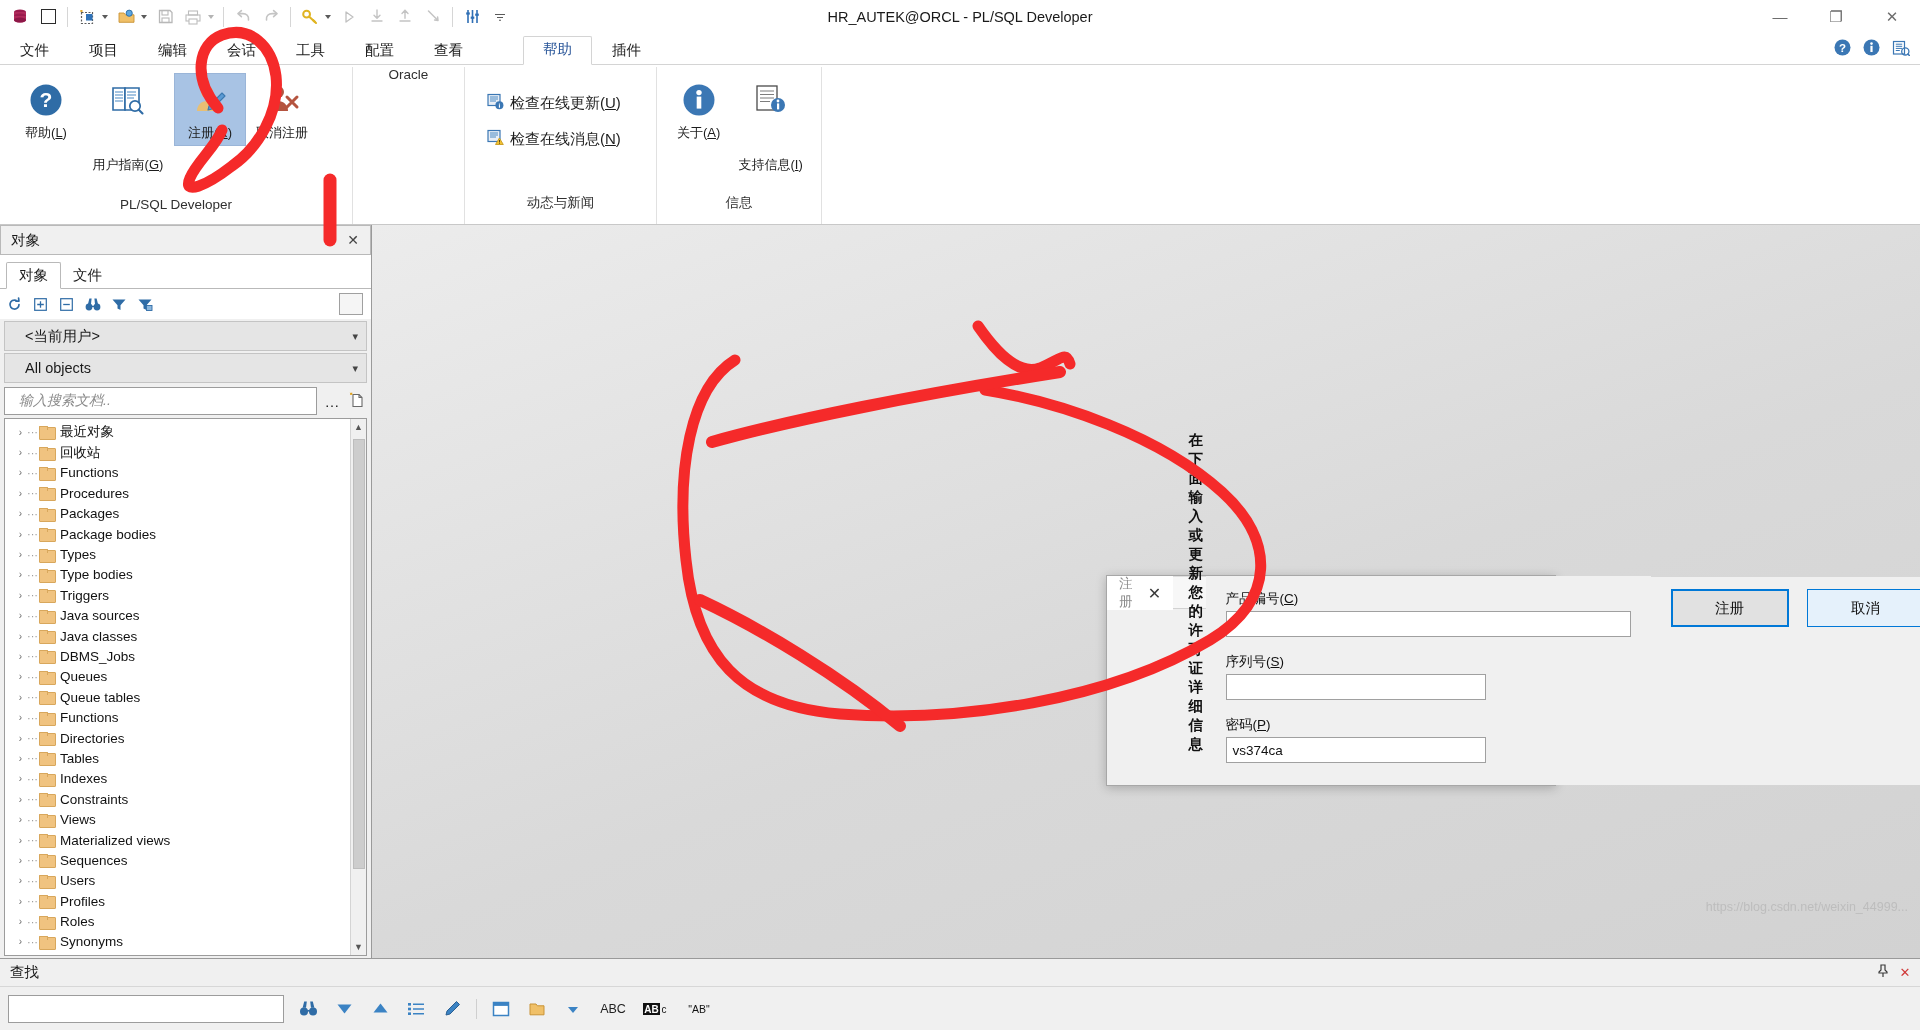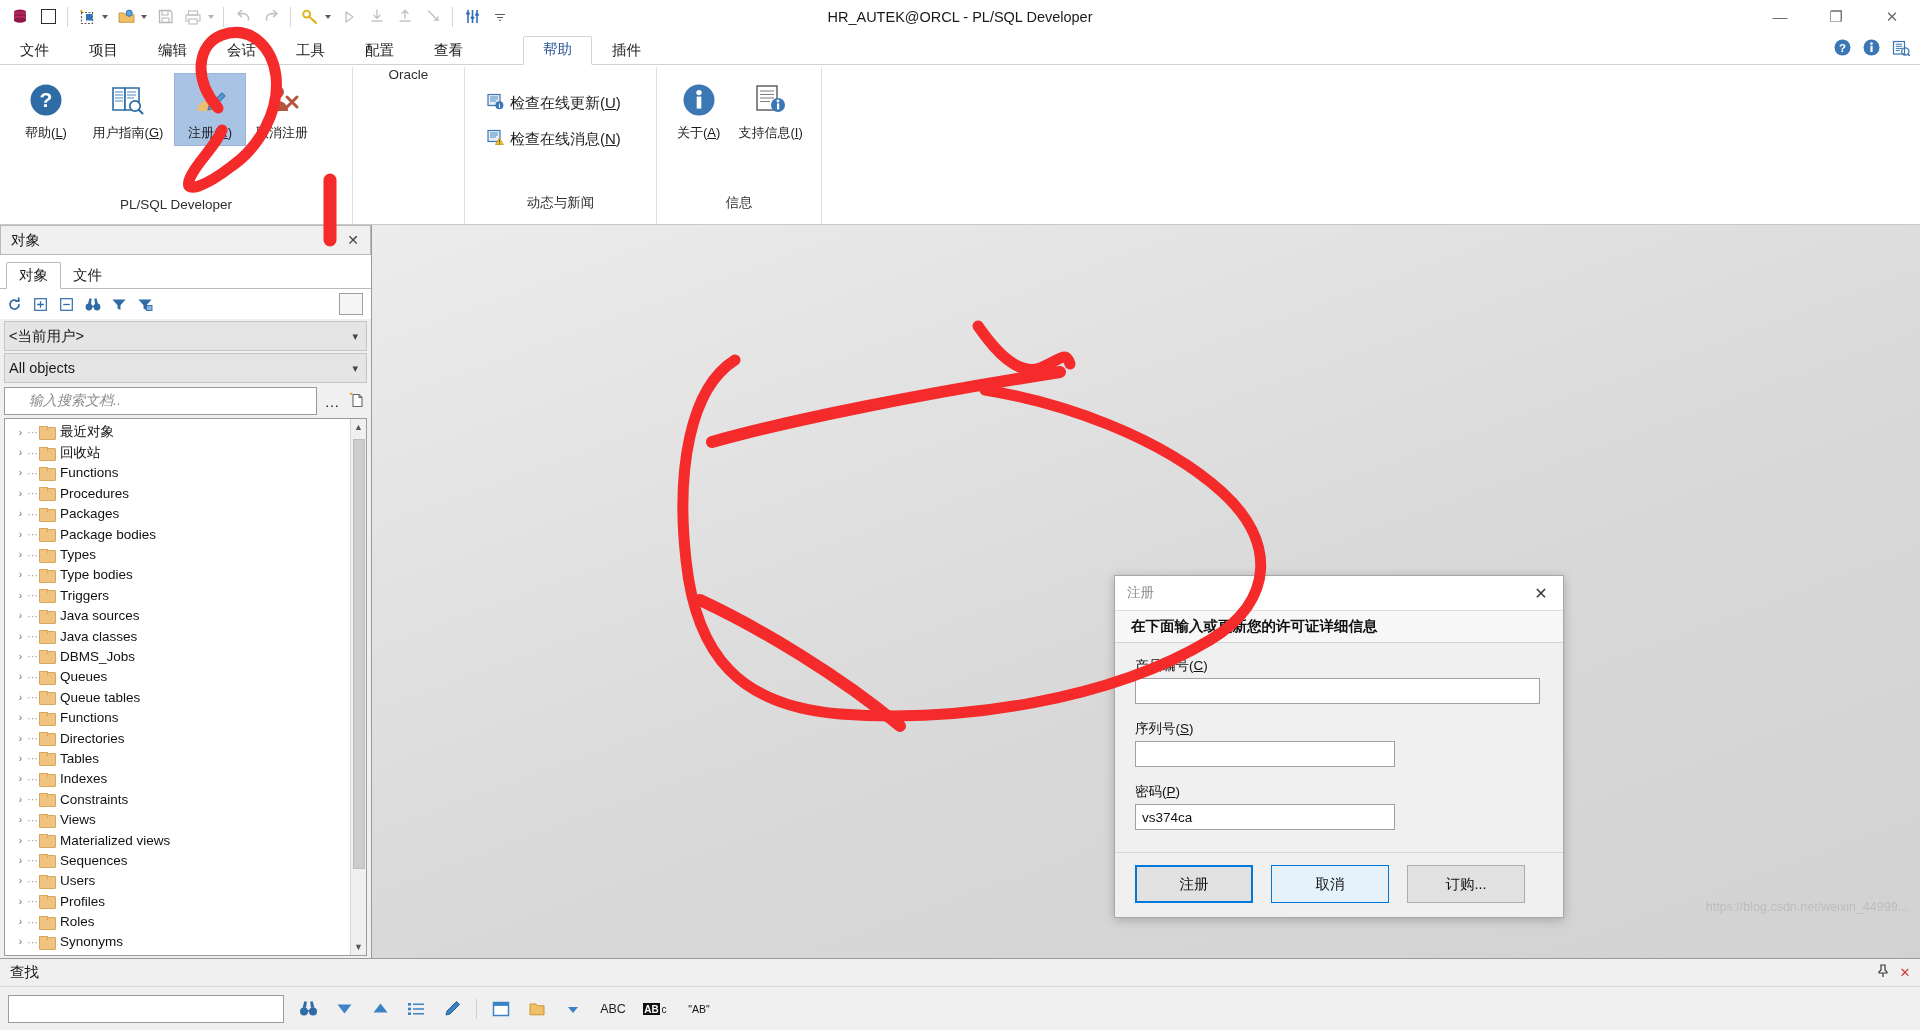--- a/index.html
+++ b/index.html
@@ -113,21 +113,21 @@
   }
   .rbtn {
     width: 72px;
     display: flex; flex-direction: column; align-items: center;
     padding: 6px 2px 4px;
     font-size: 13px; color: #1d1d1d; text-align: center;
     line-height: 1.25;
     cursor: default;
     border: 1px solid transparent;
   }
-  .rbtn.wide { width: 92px; }
+  .rbtn.wide { width: 92px; gap: 32px; }
   .rbtn.selected { background: #a8c3e4; border: 1px solid #9ab5d8; }
   .rbtn .glyph {
     height: 40px; width: 44px;
     display: flex; align-items: center; justify-content: center;
     margin-bottom: 5px;
   }
   .rbtn-label u { text-decoration: underline; }
   .rcol { display: flex; flex-direction: column; justify-content: center; padding: 10px 6px 0; gap: 12px;}
   .rsmall {
     display: flex; align-items: center; gap: 6px;
@@ -192,38 +192,38 @@
     position: absolute; right: 8px; top: 4px;
     width: 24px; height: 22px;
     background: #f5f5f5; border: 1px solid #a0a0a0;
   }
   .sb-combo {
     height: 30px; flex: 0 0 30px;
     margin: 2px 4px 0;
     background: #e5e5e5;
     border: 1px solid #c4c4c4;
     display: flex; align-items: center;
-    padding: 0 4px;
+    padding: 0 20px;
     font-size: 14.5px; color: #1a1a1a;
     position: relative;
   }
   .sb-combo .chev {
     position: absolute; right: 8px; top: 50%;
     transform: translateY(-50%);
     color: #444; font-size: 11px;
   }
   .sb-searchrow {
     height: 30px; flex: 0 0 30px;
     margin: 3px 4px 2px;
     display: flex; align-items: center; gap: 4px;
   }
   .sb-search {
     flex: 1 1 auto; height: 28px;
     background: #ffffff; border: 1px solid #9c9c9c;
-    display: flex; align-items: center; padding: 0 24px;
+    display: flex; align-items: center; padding: 0 14px;
     font-size: 14px; color: #8b8b8b; font-style: italic;
   }
   .sb-dots { width: 22px; text-align:center; color:#222; font-size:15px; }
   .sb-newdoc { width: 20px; text-align:center; }
   .sb-tree {
     flex: 1 1 auto; min-height: 0;
     margin: 0 4px 2px;
     background: #ffffff;
     border: 1px solid #9c9c9c;
     display: flex;
@@ -282,23 +282,22 @@
   }
 
   
   .dialog {
     position: absolute;
     left: 734px; top: 350px;
     width: 450px;
     background: #f0f0f0;
     border: 1px solid #a7a7a7;
     box-shadow: 0 2px 10px rgba(0,0,0,.22);
-    display: flex; flex-direction: column;
+    display: flex; flex-direction: row;
     z-index: 5;
-    margin-left: 8px;
   }
   .dlg-title {
     height: 34px; flex: 0 0 34px;
     background: #ffffff;
     display: flex; align-items: center;
     padding: 0 4px 0 12px;
     font-size: 13.5px; color: #8c8c8c;
   }
   .dlg-title .sp { flex: 1 1 auto; }
   .dlg-close {

